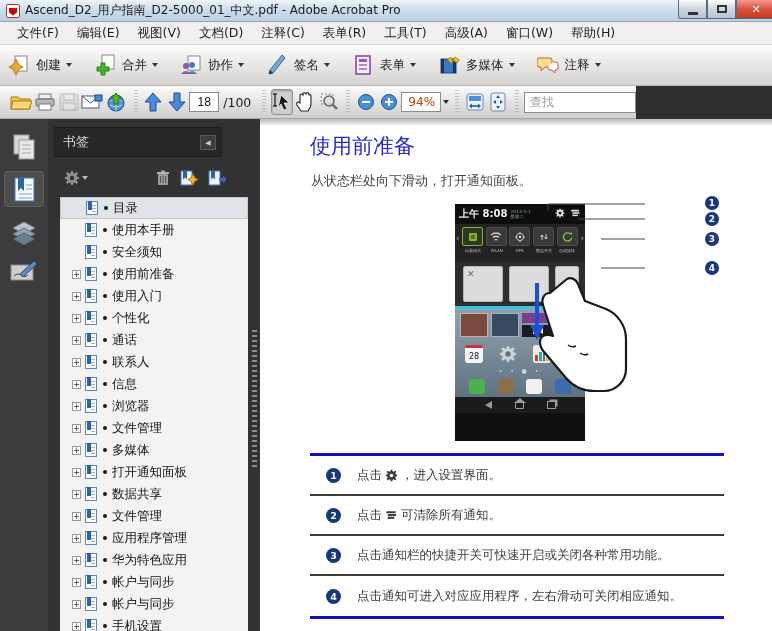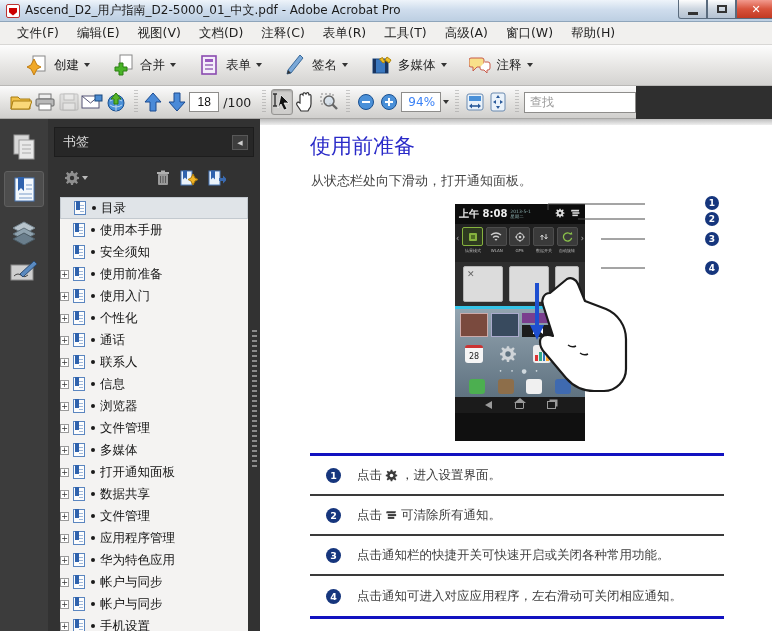--- a/index.html
+++ b/index.html
@@ -27,67 +27,67 @@
   .max-glyph { width:10px; height:8px; border:2px solid #333; }
 
   
   .menubar { position:absolute; left:0; top:22px; width:772px; height:23px; background:#f1f0ee;
     border-bottom:1px solid #d8d7d5; display:flex; align-items:center; padding-left:8px; }
   .menu-item { font-size:12.5px; color:#1e1e1e; padding:3px 9px; white-space:nowrap; }
 
   
   .tb1 { position:absolute; left:0; top:45px; width:772px; height:41px;
     background:linear-gradient(#fdfdfd,#e6e5e3 55%,#d4d3d1); border-bottom:1px solid #b9b8b6;
-    display:flex; align-items:center; padding-left:22px; }
+    display:flex; align-items:center; padding-left:4px; }
   .tb1-btn { display:flex; align-items:center; margin-right:14px; padding:3px 4px; }
   .tb1-label { font-size:12.5px; color:#1d1d1d; margin:0 3px 0 6px; white-space:nowrap; }
   .caret { width:0; height:0; border-left:3.5px solid transparent; border-right:3.5px solid transparent;
     border-top:4px solid #333; margin-left:2px; }
   .ico20 { width:22px; height:22px; display:inline-block; }
 
   
   .tb2 { position:absolute; left:0; top:86px; width:636px; height:33px;
     background:linear-gradient(#fbfbfb,#e3e2e0 55%,#d0cfcd); border-bottom:1px solid #a9a8a6;
     display:flex; align-items:center; padding-left:10px; }
   .tool-btn { width:30px; height:26px; display:flex; align-items:center; justify-content:center;
     margin-right:2px; border-radius:3px; }
   .tool-btn.pressed { background:#cfcecc; border:1px solid #96959ute3; border:1px solid #969593;
     box-shadow:inset 0 1px 2px rgba(0,0,0,.25); }
   .vsep { width:5px; height:24px; margin:0 5px;
     background:repeating-linear-gradient(#9a9a9a 0 1px, transparent 1px 3px); opacity:.5; }
   .page-box { width:30px; height:20px; background:#fff; border:1px solid #8e8d8b; font-size:12px;
     text-align:center; color:#111; }
   .page-total { font-size:12.5px; color:#1d1d1d; margin:0 6px 0 4px; white-space:nowrap; }
   .zoom-box { width:52px; height:20px; background:#fff; border:1px solid #8e8d8b; font-size:12px;
-    color:#3b82f6; display:flex; align-items:center; padding-left:6px; }
+    color:#c2410c; display:flex; align-items:center; padding-left:6px; }
   .zoom-caret { width:14px; height:20px; display:flex; align-items:center; justify-content:center; }
   .find-box { width:112px; height:21px; background:#fff; border:1px solid #8e8d8b; font-size:12px;
     color:#111; padding:0 5px; font-family:inherit; }
   .find-box::placeholder { color:#9a9a9a; }
 
   
   .strip { position:absolute; left:0; top:119px; width:48px; height:512px; background:#3c3c3c; }
   .strip-btn { position:absolute; left:4px; width:40px; height:36px; display:flex;
     align-items:center; justify-content:center; border-radius:3px; }
   .strip-btn.active { background:#4d4d4d; border:1px solid #5f5f5f; }
 
   
   .panel { position:absolute; left:48px; top:119px; width:212px; height:512px; background:#323232; }
-  .panel-header { position:absolute; left:6px; top:8px; width:200px; height:30px; background:#272727;
+  .panel-header { position:absolute; left:6px; top:8px; width:168px; height:30px; background:#272727;
     border:1px solid #1d1d1d; display:flex; align-items:center; }
   .panel-title { font-size:13px; color:#d8d8d8; margin-left:8px; }
   .collapse-btn { position:absolute; right:5px; top:7px; width:16px; height:15px; background:#3d3d3d;
     border:1px solid #585858; color:#cfcfcf; font-size:7px; display:flex; align-items:center;
     justify-content:center; }
   .panel-tools { position:absolute; left:6px; top:44px; width:200px; height:30px; display:flex;
     align-items:center; }
   .ptool { display:flex; align-items:center; margin-right:10px; }
   .bm-list { position:absolute; left:12px; top:78px; width:188px; height:434px; background:#f4f3f2;
     overflow:hidden; }
-  .bm-row { display:flex; align-items:center; height:22px; padding-left:0; }
+  .bm-row { display:flex; align-items:center; height:22px; padding-left:12px; }
   .bm-row.sel { background:#e0e4e8; border:1px solid #c3c9cf; }
   .expander { width:9px; height:9px; background:#fff; border:1px solid #9a9a9a; font-size:8px;
     line-height:7px; color:#333; text-align:center; margin-right:4px; flex:none; }
   .exp-spacer { width:13px; flex:none; }
   .bm-ico { width:12px; height:14px; background:#fdfdfd; border:1px solid #5b86c0; position:relative;
     margin-right:6px; flex:none; }
   .bm-ico::before { content:""; position:absolute; left:1px; top:-1px; width:4px; height:9px;
     background:#2f62ad; }
   .bm-ico::after { content:""; position:absolute; right:1px; top:3px; width:4px; height:7px;
     background:repeating-linear-gradient(#9fb8da 0 1px, transparent 1px 3px); }
@@ -227,34 +227,45 @@
     <div class="tb1-btn">
       <span class="ico20"><svg viewBox="0 0 22 22" width="22" height="22">
             <rect x="8" y="1" width="12" height="14" fill="#fff" stroke="#888"></rect>
             <path d="M7 21 v-4 h-4 v-4 h4 v-4 h4 v4 h4 v4 h-4 v4 z" fill="#49b428" stroke="#2c7f12"></path>
           </svg></span>
       <span class="tb1-label">合并</span>
         <span class="caret"></span>
     </div>
     <div class="tb1-btn">
       <span class="ico20"><svg viewBox="0 0 22 22" width="22" height="22">
+            <rect x="8" y="2" width="12" height="14" fill="#fff" stroke="#888"></rect>
+            <circle cx="6" cy="12" r="3" fill="#8a5aa0"></circle>
+            <path d="M1 20 q5 -6 10 0 z" fill="#8a5aa0"></path>
+            <circle cx="12" cy="11" r="3" fill="#4a78c8"></circle>
+            <path d="M7 20 q5 -6 10 0 z" fill="#4a78c8"></path>
+          </svg></span>
+      <span class="tb1-label">协作</span>
+        <span class="caret"></span>
+    </div>
+    <div class="tb1-btn">
+      <span class="ico20"><svg viewBox="0 0 22 22" width="22" height="22">
+            <path d="M3 20 L7 19 L19 4 L16 1 L4 16 Z" fill="#7aa8d8" stroke="#3a6a9a"></path>
+            <path d="M3 20 L4 16 L7 19 Z" fill="#333"></path>
+          </svg></span>
+      <span class="tb1-label">签名</span>
+        <span class="caret"></span>
+    </div>
+    <div class="tb1-btn">
+      <span class="ico20"><svg viewBox="0 0 22 22" width="22" height="22">
             <rect x="4" y="2" width="14" height="18" fill="#f4eefa" stroke="#8a4ab0" stroke-width="1.6"></rect>
             <rect x="7" y="5" width="8" height="3" fill="#9a5ac0"></rect>
             <rect x="7" y="10" width="8" height="2" fill="#b08ac8"></rect>
             <rect x="7" y="14" width="8" height="2" fill="#b08ac8"></rect>
           </svg></span>
       <span class="tb1-label">表单</span>
-        <span class="caret"></span>
-    </div>
-    <div class="tb1-btn">
-      <span class="ico20"><svg viewBox="0 0 22 22" width="22" height="22">
-            <path d="M3 20 L7 19 L19 4 L16 1 L4 16 Z" fill="#7aa8d8" stroke="#3a6a9a"></path>
-            <path d="M3 20 L4 16 L7 19 Z" fill="#333"></path>
-          </svg></span>
-      <span class="tb1-label">签名</span>
         <span class="caret"></span>
     </div>
     <div class="tb1-btn">
       <span class="ico20"><svg viewBox="0 0 22 22" width="22" height="22">
             <rect x="3" y="5" width="15" height="14" fill="#3a78c0" stroke="#1a4880"></rect>
             <rect x="3" y="5" width="3" height="14" fill="#18335f"></rect>
             <rect x="15" y="5" width="3" height="14" fill="#18335f"></rect>
             <path d="M15 8 L12.5 3.5 L9.5 5 L13 9 Z M21 6 L17 3 L15 6 L19 9 Z" fill="#f0c028" stroke="#b08408"></path>
           </svg></span>
       <span class="tb1-label">多媒体</span>

